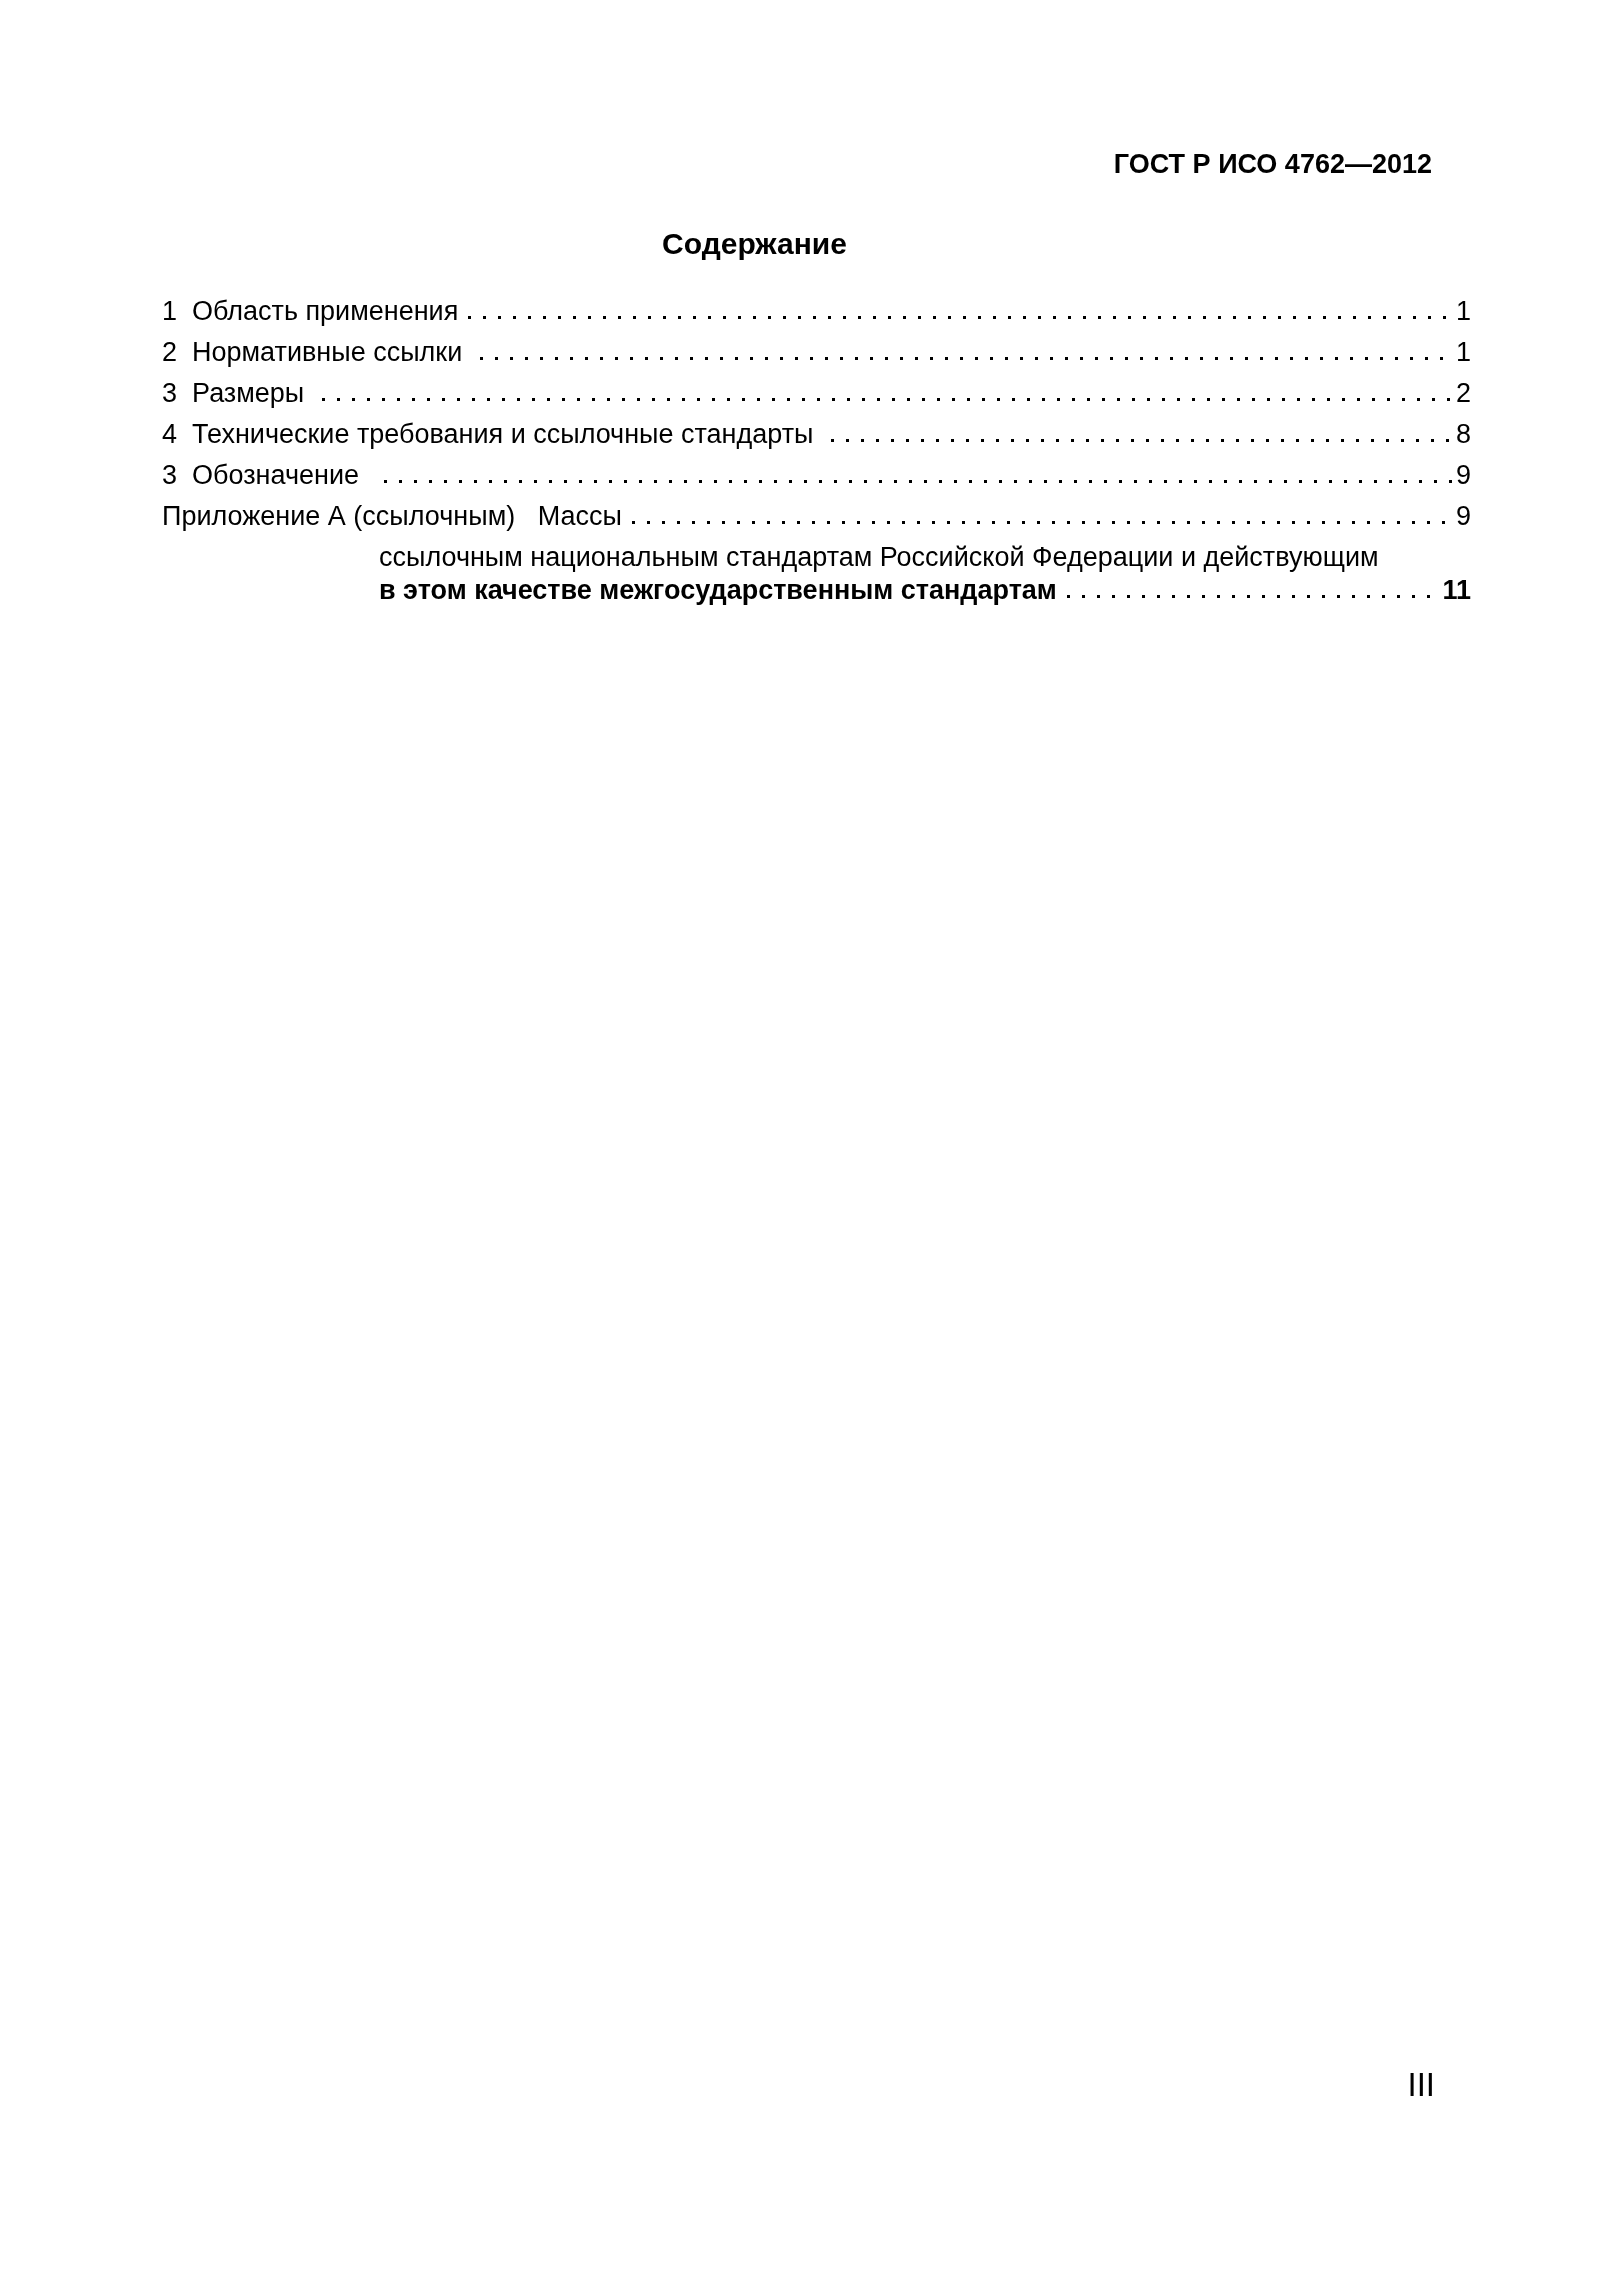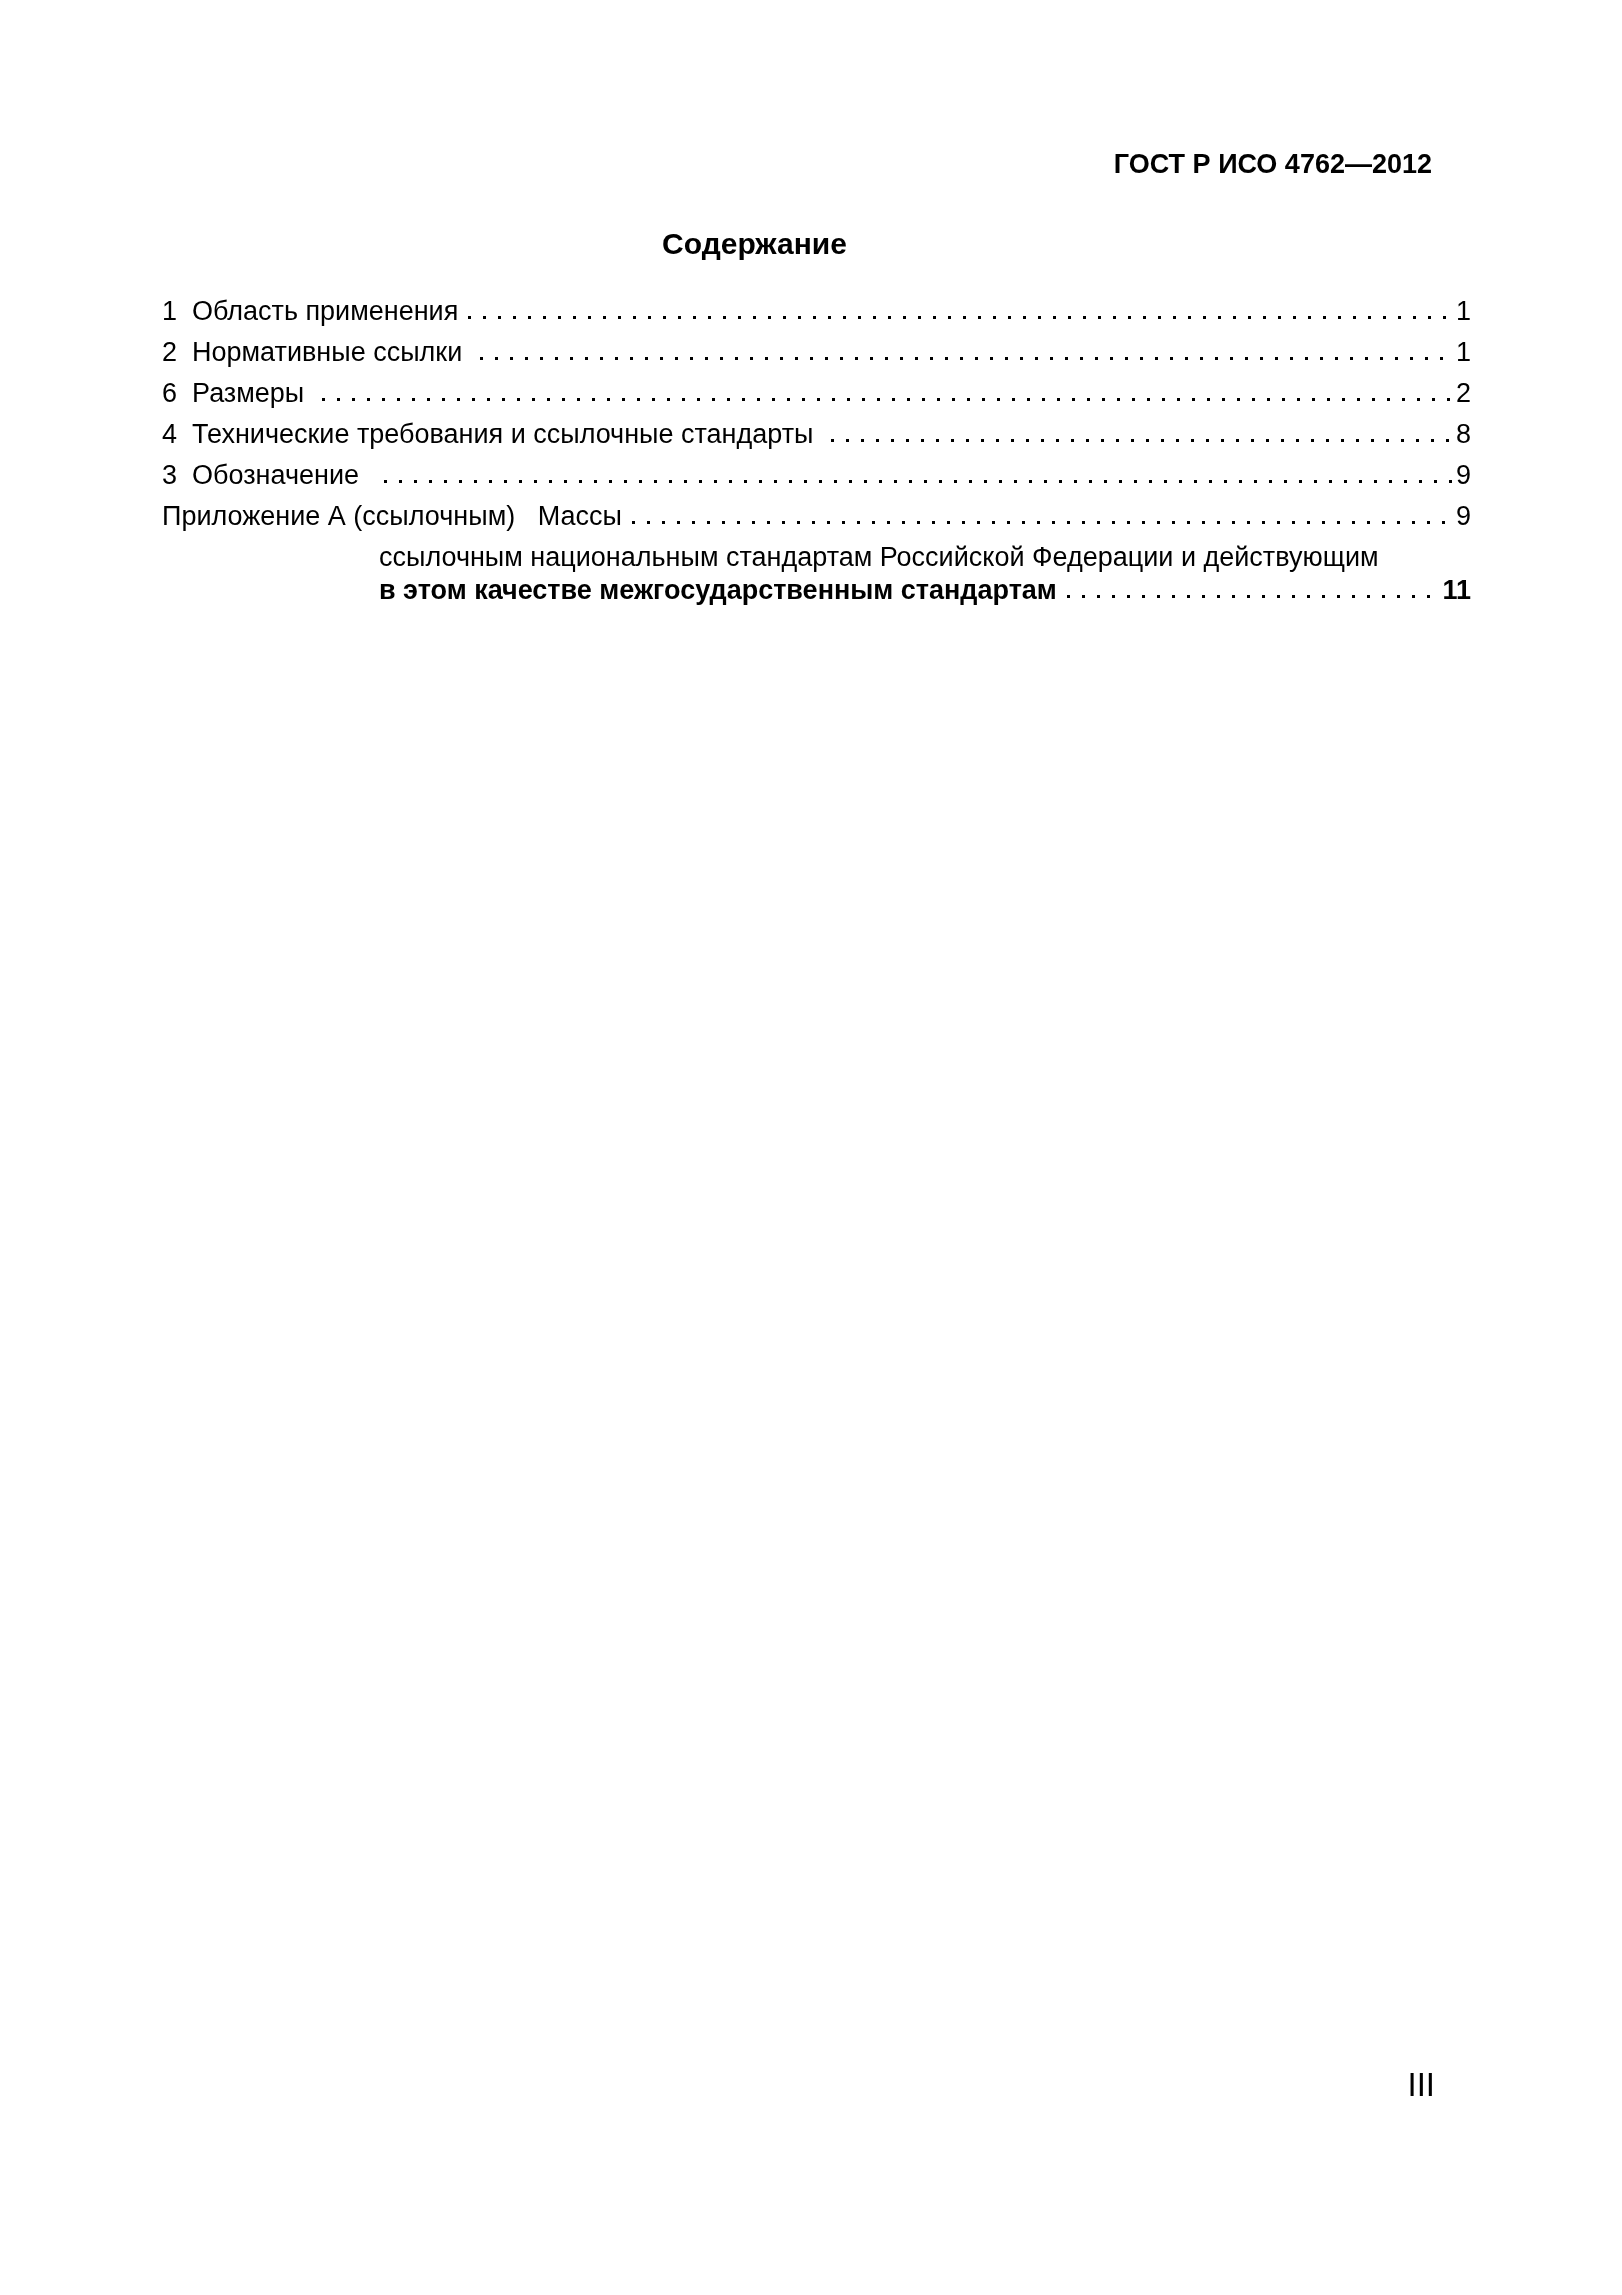--- a/index.html
+++ b/index.html
@@ -102,21 +102,21 @@
       <span class="toc-page">1</span>
     </div>
 
     <div class="toc-entry">
       <span class="toc-label">2  Нормативные ссылки </span>
       <span class="leader"></span>
       <span class="toc-page">1</span>
     </div>
 
     <div class="toc-entry">
-      <span class="toc-label">6  Размеры </span>
+      <span class="toc-label">3  Размеры </span>
       <span class="leader"></span>
       <span class="toc-page">2</span>
     </div>
 
     <div class="toc-entry">
       <span class="toc-label">4  Технические требования и ссылочные стандарты </span>
       <span class="leader"></span>
       <span class="toc-page">8</span>
     </div>
 

